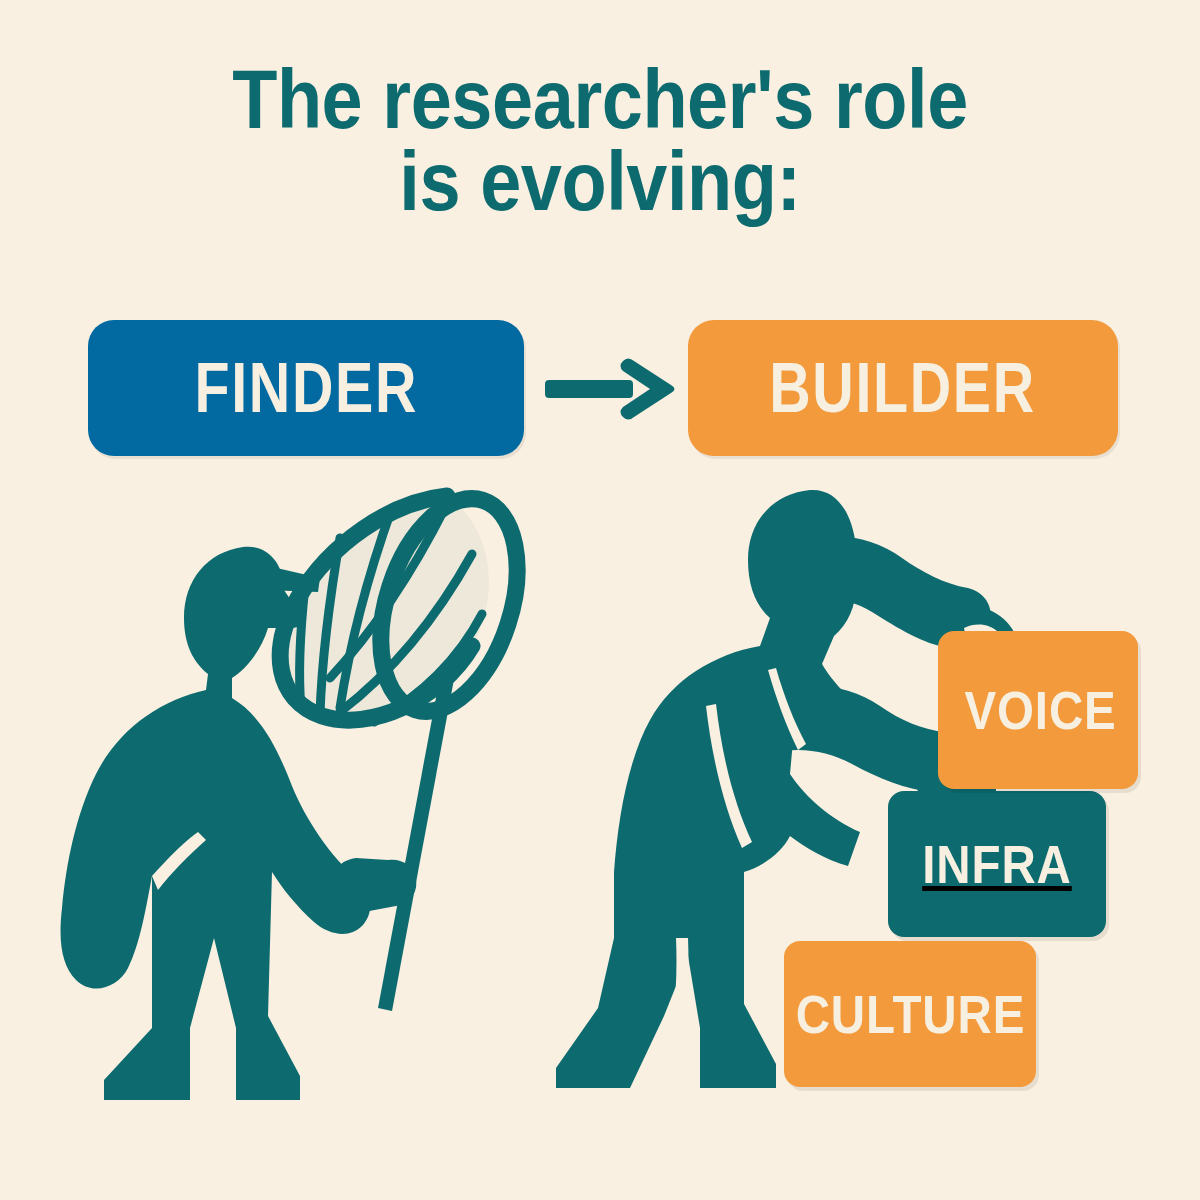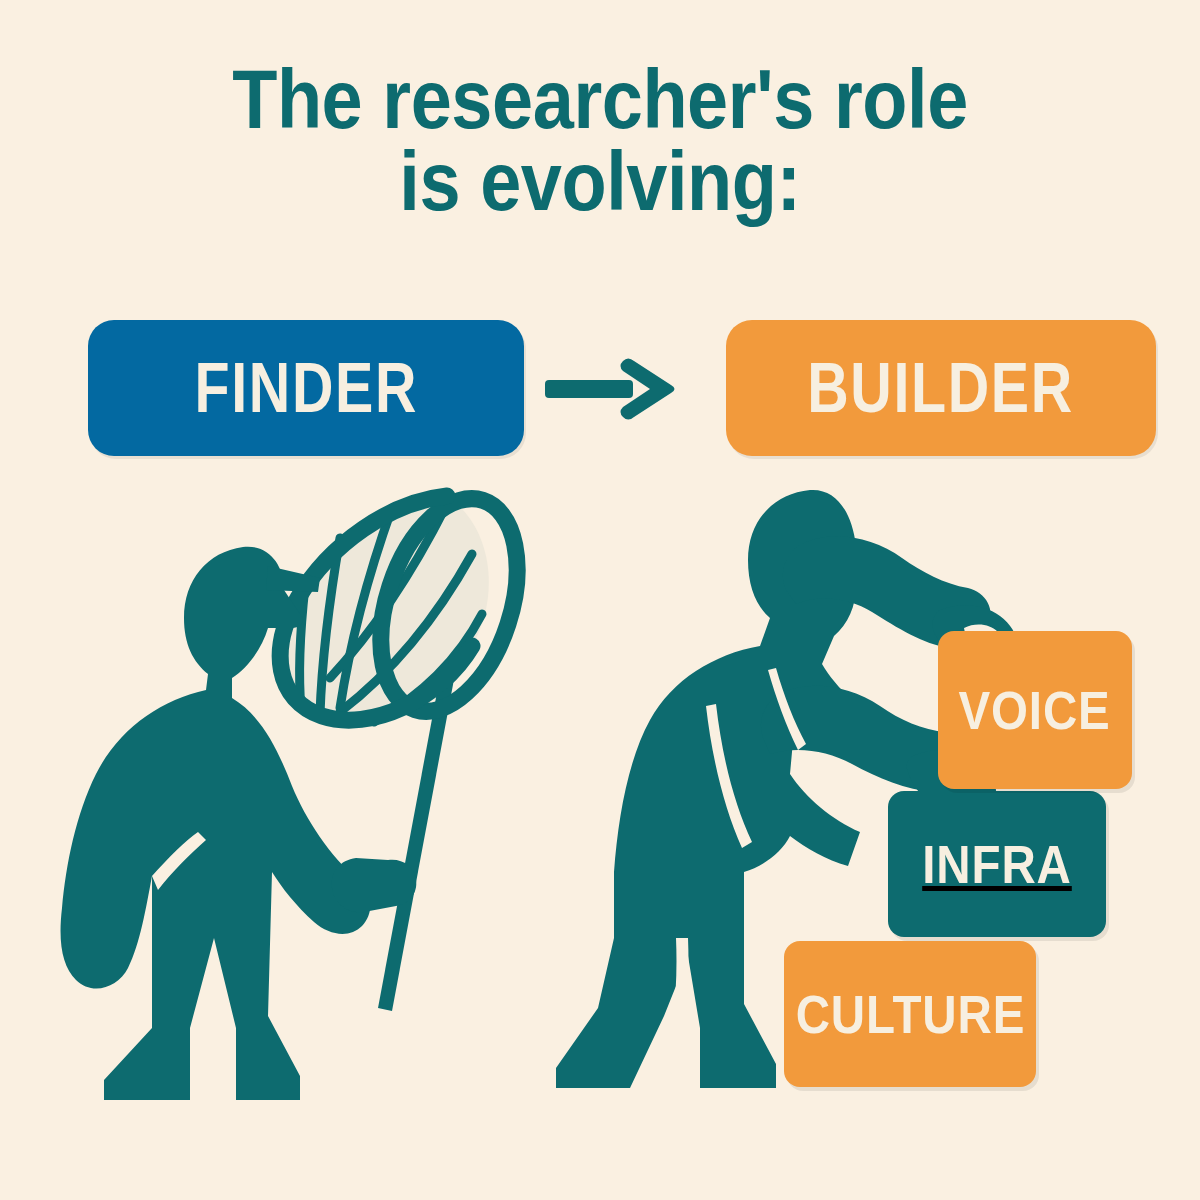--- a/index.html
+++ b/index.html
@@ -53,21 +53,20 @@
     transform-origin: 50% 50%;
     white-space: nowrap;
   }
   #badge-finder {
     left: 88px; top: 320px; width: 436px; height: 136px;
     background: #0369a1;
   }
   #badge-builder {
     left: 688px; top: 320px; width: 430px; height: 136px;
     background: #f29a3c;
-    margin-left: 38px;
   }
 
   
   #arrow {
     position: absolute;
     left: 545px; top: 355px;
     width: 135px; height: 68px;
   }
 
   
@@ -89,21 +88,21 @@
   .block-label {
     color: #f7efe0;
     font-family: "Liberation Sans Narrow", "Liberation Sans", sans-serif;
     font-weight: bold;
     font-size: 54px;
     letter-spacing: 1px;
     transform: scaleX(0.88);
     transform-origin: 50% 50%;
     white-space: nowrap;
   }
-  #block-voice   { left: 938px; top: 631px;  width: 194px; height: 158px; background: #f29a3c; z-index: 5; }
+  #block-voice   { left: 938px; top: 631px;  width: 194px; height: 158px; background: #f29a3c; z-index: 5; padding-left: 6px; }
   #block-infra   { left: 888px; top: 791px;  width: 218px; height: 146px; background: #0d6b6f; z-index: 3; text-decoration: underline; }
   #block-culture { left: 784px; top: 941px;  width: 252px; height: 146px; background: #f29a3c; z-index: 2; }
 </style>
 </head>
 <body>
 
 <div id="canvas">
 
   <div class="title">
     <span class="line">The researcher's role</span>

